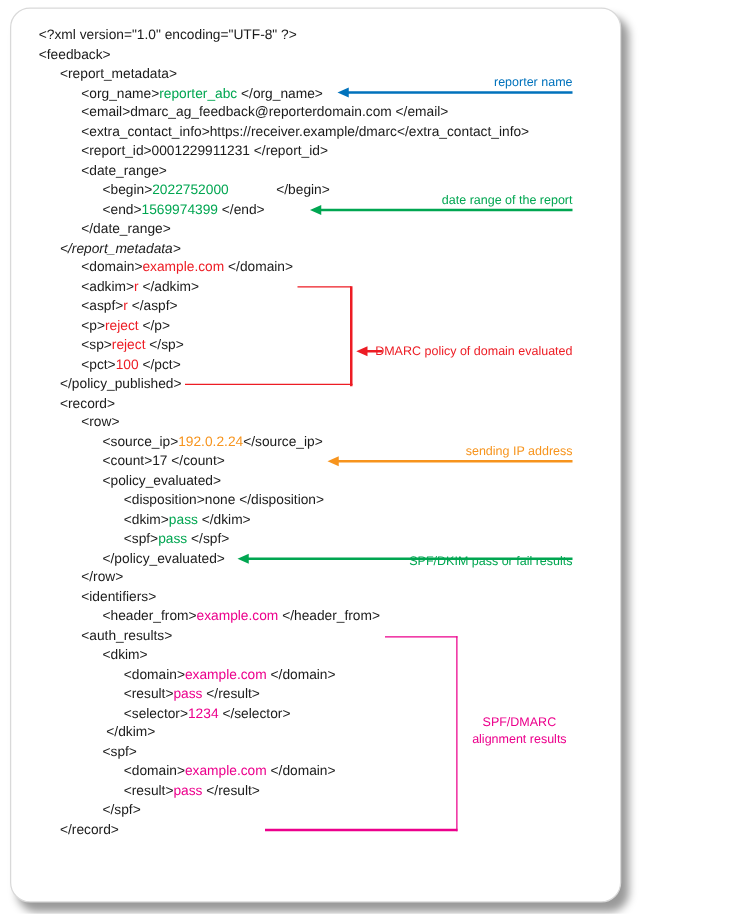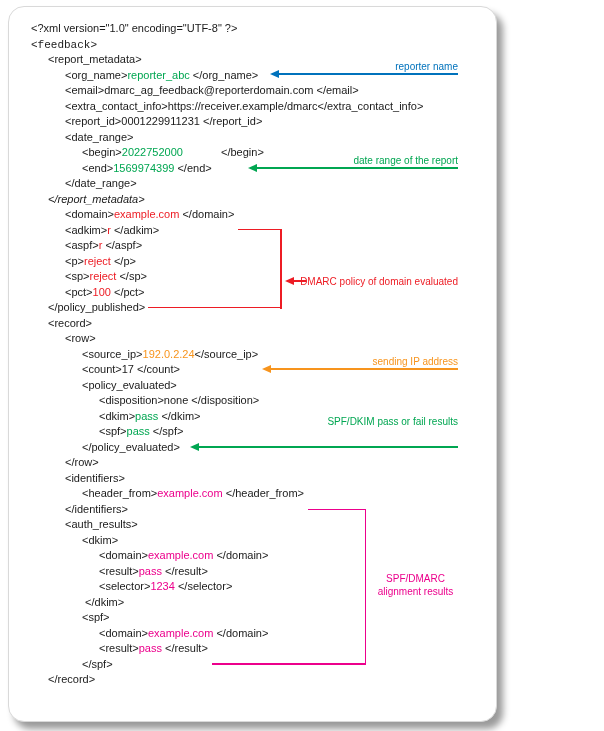--- a/index.html
+++ b/index.html
@@ -21,21 +21,21 @@
   .c-red{color:var(--c-red)} .bg-red{background:var(--c-red)} .bd-red{border-right-color:var(--c-red)}
   .c-orange{color:var(--c-orange)} .bg-orange{background:var(--c-orange)} .bd-orange{border-right-color:var(--c-orange)}
   .c-magenta{color:var(--c-magenta)} .bg-magenta{background:var(--c-magenta)}
 </style>
 </head>
 <body>
 
 <div class="card">
   <div class="code">
       <div class="code-line" style="padding-left: 0px;"><span style="color: rgb(26, 26, 26);">&lt;?xml version="1.0" encoding="UTF-8" ?&gt;</span></div>
-      <div class="code-line" style="padding-left: 0px;"><span style="color: rgb(26, 26, 26); font-family: Liberation Mono, monospace;">&lt;feedback&gt;</span></div>
+      <div class="code-line" style="padding-left: 0px;"><span style="color: rgb(26, 26, 26);">&lt;feedback&gt;</span></div>
       <div class="code-line" style="padding-left: 17px;"><span style="color: rgb(26, 26, 26);">&lt;report_metadata&gt;</span></div>
       <div class="code-line" style="padding-left: 34px;"><span style="color: rgb(26, 26, 26);">&lt;org_name&gt;</span><span style="color: rgb(0, 166, 81);">reporter_abc </span><span style="color: rgb(26, 26, 26);">&lt;/org_name&gt;</span></div>
       <div class="code-line" style="padding-left: 34px;"><span style="color: rgb(26, 26, 26); margin-top: 24px;">&lt;email&gt;dmarc_ag_feedback@reporterdomain.com &lt;/email&gt;</span></div>
       <div class="code-line" style="padding-left: 34px;"><span style="color: rgb(26, 26, 26);">&lt;extra_contact_info&gt;https://receiver.example/dmarc&lt;/extra_contact_info&gt;</span></div>
       <div class="code-line" style="padding-left: 34px;"><span style="color: rgb(26, 26, 26);">&lt;report_id&gt;0001229911231 &lt;/report_id&gt;</span></div>
       <div class="code-line" style="padding-left: 34px;"><span style="color: rgb(26, 26, 26);">&lt;date_range&gt;</span></div>
       <div class="code-line" style="padding-left: 51px;"><span style="color: rgb(26, 26, 26);">&lt;begin&gt;</span><span style="color: rgb(0, 166, 81);">2022752000 </span><span style="color: rgb(26, 26, 26); margin-left: 35px;">&lt;/begin&gt;</span></div>
       <div class="code-line" style="padding-left: 51px;"><span style="color: rgb(26, 26, 26);">&lt;end&gt;</span><span style="color: rgb(0, 166, 81);">1569974399 </span><span style="color: rgb(26, 26, 26);">&lt;/end&gt;</span></div>
       <div class="code-line" style="padding-left: 34px;"><span style="color: rgb(26, 26, 26);">&lt;/date_range&gt;</span></div>
       <div class="code-line" style="padding-left: 17px; font-style: italic;"><span style="color: rgb(26, 26, 26);">&lt;/report_metadata&gt;</span></div>
@@ -51,21 +51,20 @@
       <div class="code-line" style="padding-left: 51px;"><span style="color: rgb(26, 26, 26);">&lt;source_ip&gt;</span><span style="color: rgb(247, 148, 29);">192.0.2.24</span><span style="color: rgb(26, 26, 26);">&lt;/source_ip&gt;</span></div>
       <div class="code-line" style="padding-left: 51px;"><span style="color: rgb(26, 26, 26);">&lt;count&gt;17 &lt;/count&gt;</span></div>
       <div class="code-line" style="padding-left: 51px;"><span style="color: rgb(26, 26, 26);">&lt;policy_evaluated&gt;</span></div>
       <div class="code-line" style="padding-left: 68px;"><span style="color: rgb(26, 26, 26);">&lt;disposition&gt;none &lt;/disposition&gt;</span></div>
       <div class="code-line" style="padding-left: 68px;"><span style="color: rgb(26, 26, 26);">&lt;dkim&gt;</span><span style="color: rgb(0, 166, 81);">pass </span><span style="color: rgb(26, 26, 26);">&lt;/dkim&gt;</span></div>
       <div class="code-line" style="padding-left: 68px;"><span style="color: rgb(26, 26, 26);">&lt;spf&gt;</span><span style="color: rgb(0, 166, 81);">pass </span><span style="color: rgb(26, 26, 26);">&lt;/spf&gt;</span></div>
       <div class="code-line" style="padding-left: 51px;"><span style="color: rgb(26, 26, 26);">&lt;/policy_evaluated&gt;</span></div>
       <div class="code-line" style="padding-left: 34px;"><span style="color: rgb(26, 26, 26);">&lt;/row&gt;</span></div>
       <div class="code-line" style="padding-left: 34px;"><span style="color: rgb(26, 26, 26);">&lt;identifiers&gt;</span></div>
       <div class="code-line" style="padding-left: 51px;"><span style="color: rgb(26, 26, 26);">&lt;header_from&gt;</span><span style="color: rgb(236, 0, 140);">example.com </span><span style="color: rgb(26, 26, 26);">&lt;/header_from&gt;</span></div>
-      <div class="code-line" style="padding-left: 34px;"><span style="color: rgb(26, 26, 26);">&lt;/identifiers&gt;</span></div>
       <div class="code-line" style="padding-left: 34px;"><span style="color: rgb(26, 26, 26);">&lt;auth_results&gt;</span></div>
       <div class="code-line" style="padding-left: 51px;"><span style="color: rgb(26, 26, 26);">&lt;dkim&gt;</span></div>
       <div class="code-line" style="padding-left: 68px;"><span style="color: rgb(26, 26, 26);">&lt;domain&gt;</span><span style="color: rgb(236, 0, 140);">example.com </span><span style="color: rgb(26, 26, 26);">&lt;/domain&gt;</span></div>
       <div class="code-line" style="padding-left: 68px;"><span style="color: rgb(26, 26, 26);">&lt;result&gt;</span><span style="color: rgb(236, 0, 140);">pass </span><span style="color: rgb(26, 26, 26);">&lt;/result&gt;</span></div>
       <div class="code-line" style="padding-left: 68px;"><span style="color: rgb(26, 26, 26);">&lt;selector&gt;</span><span style="color: rgb(236, 0, 140);">1234 </span><span style="color: rgb(26, 26, 26);">&lt;/selector&gt;</span></div>
       <div class="code-line" style="padding-left: 51px;"><span style="color: rgb(26, 26, 26);"> &lt;/dkim&gt;</span></div>
       <div class="code-line" style="padding-left: 51px;"><span style="color: rgb(26, 26, 26);">&lt;spf&gt;</span></div>
       <div class="code-line" style="padding-left: 68px;"><span style="color: rgb(26, 26, 26);">&lt;domain&gt;</span><span style="color: rgb(236, 0, 140);">example.com </span><span style="color: rgb(26, 26, 26);">&lt;/domain&gt;</span></div>
       <div class="code-line" style="padding-left: 68px;"><span style="color: rgb(26, 26, 26);">&lt;result&gt;</span><span style="color: rgb(236, 0, 140);">pass </span><span style="color: rgb(26, 26, 26);">&lt;/result&gt;</span></div>
       <div class="code-line" style="padding-left: 51px;"><span style="color: rgb(26, 26, 26);">&lt;/spf&gt;</span></div>
@@ -98,21 +97,21 @@
 
   <div>
     <span class="head bd-orange" style="left:262px;top:365px"></span>
     <span class="hline bg-orange" style="left:270px;top:368.25px;width:188px"></span>
     <span class="lbl c-orange" style="right:146px;top:356px">sending IP address</span>
   </div>
 
   <div>
     <span class="head bd-green" style="left:190px;top:443px"></span>
     <span class="hline bg-green" style="left:198px;top:446.25px;width:260px"></span>
-    <span class="lbl c-green" style="right:146px;top:416px">SPF/DKIM pass or fail results</span>
+    <span class="lbl c-green" style="right:146px;top:444px">SPF/DKIM pass or fail results</span>
   </div>
 
   <div>
     <span class="hline bg-magenta" style="left:308px;top:508.5px;width:58px"></span>
     <span class="vline bg-magenta" style="left:364.5px;top:508.5px;height:156.5px"></span>
     <span class="hline bg-magenta" style="left:212px;top:663.25px;width:154px"></span>
     <span class="lbl2 c-magenta" style="right:141px;top:572px;width:95px">
       <span style="display:block">SPF/DMARC</span>
       <span style="display:block">alignment results</span>
     </span>

